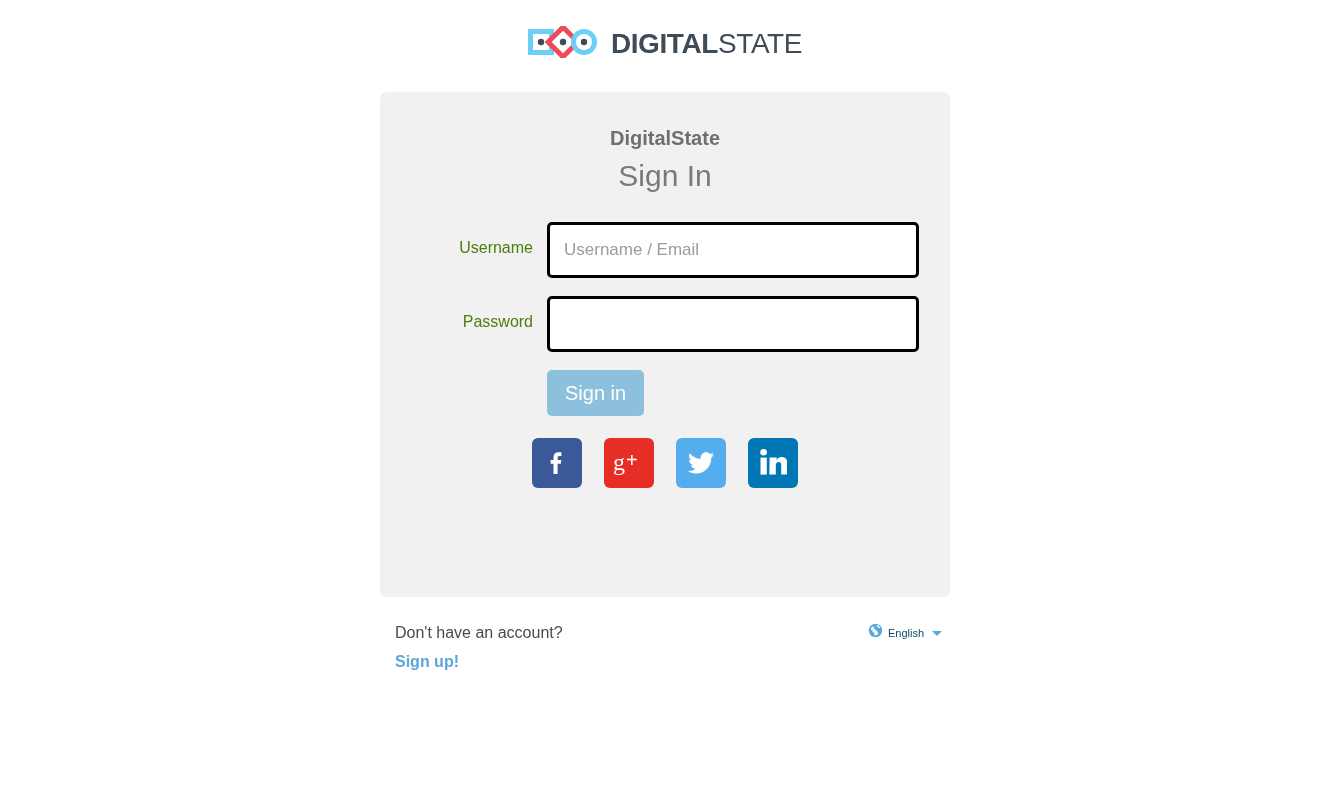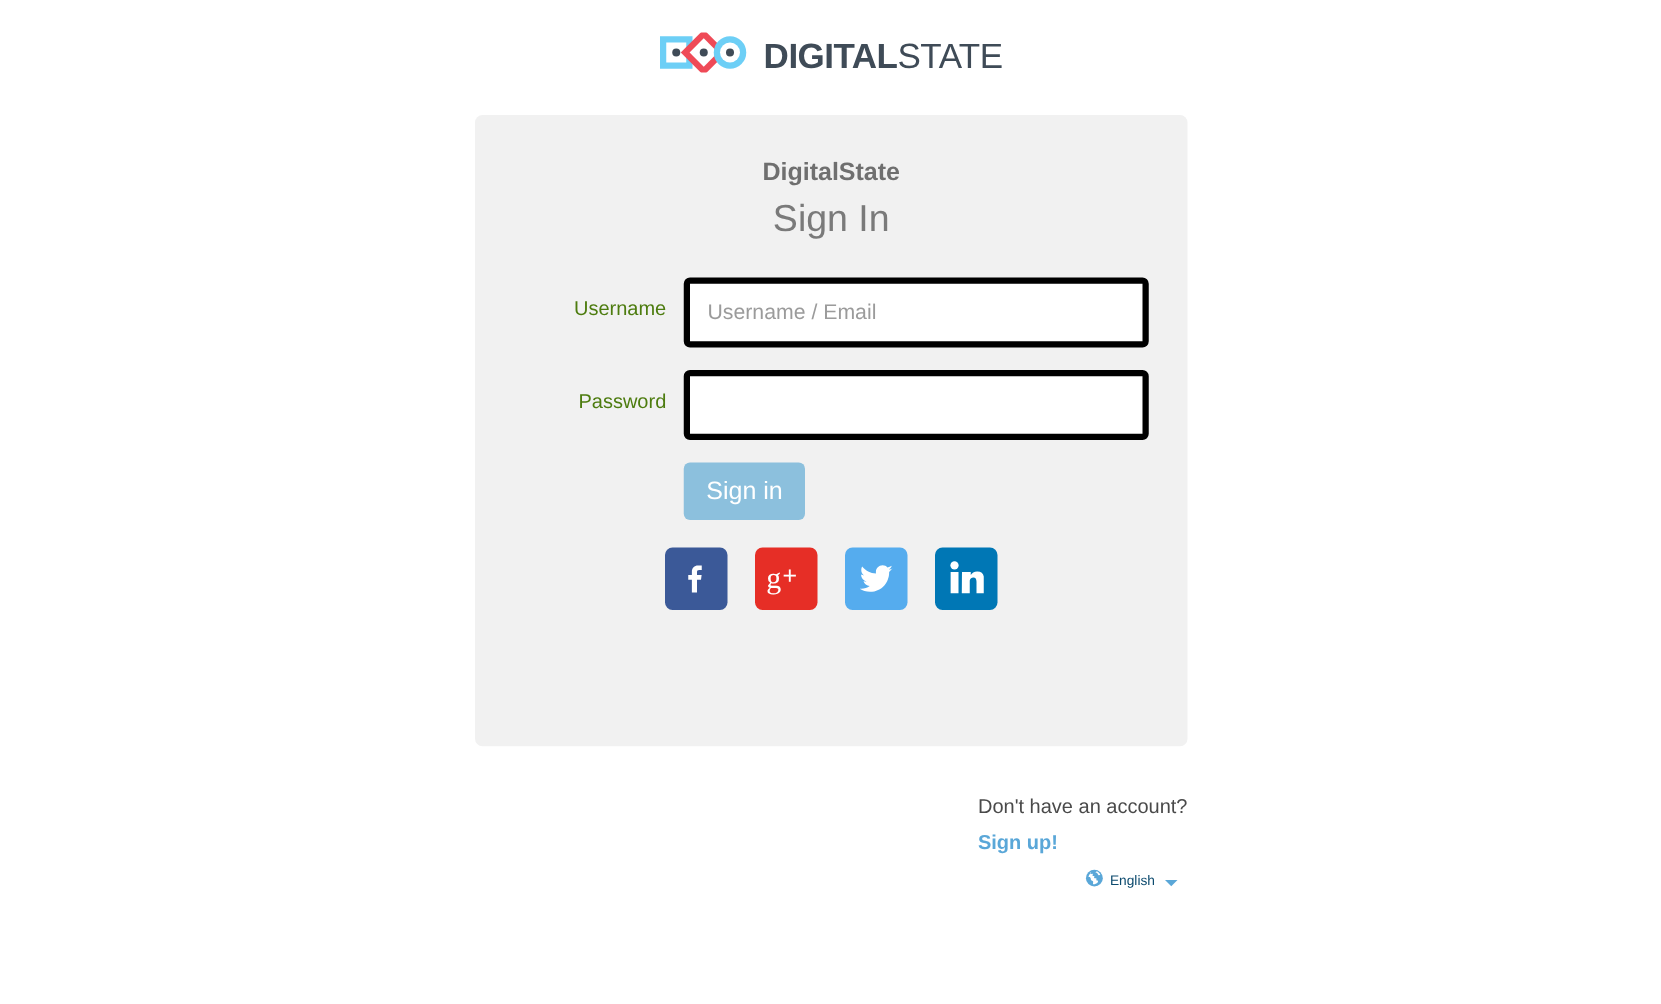--- a/index.html
+++ b/index.html
@@ -95,21 +95,21 @@
     font-size: 16px;
     color: #4d7c0f;
     line-height: 1.2;
     padding-top: 16px;
   }
   .form-control {
     width: 372px;
     height: 56px;
     box-sizing: border-box;
     background: #ffffff;
-    border: 5px solid #000000;
+    border: 3px solid #000000;
     border-radius: 5px;
     padding: 0 14px;
     font-size: 17px;
     color: #555555;
     font-family: "Liberation Sans", sans-serif;
     outline: none;
   }
   .form-control::placeholder {
     color: #9b9b9b;
     opacity: 1;
@@ -166,26 +166,25 @@
     justify-content: center;
     cursor: pointer;
     border: none;
     padding: 0;
   }
 
   
   .footer {
     position: absolute;
     left: 380px;
-    top: 625px;
+    top: 612px;
     width: 570px;
     display: flex;
     justify-content: space-between;
-    align-items: flex-end;
-    flex-direction: column;
+    align-items: flex-start;
   }
   .footer-left {
     padding-left: 15px;
   }
   .footer-question {
     font-size: 16px;
     color: #4a4a4a;
     line-height: 1.2;
     margin: 0;
     padding-top: 11px;

